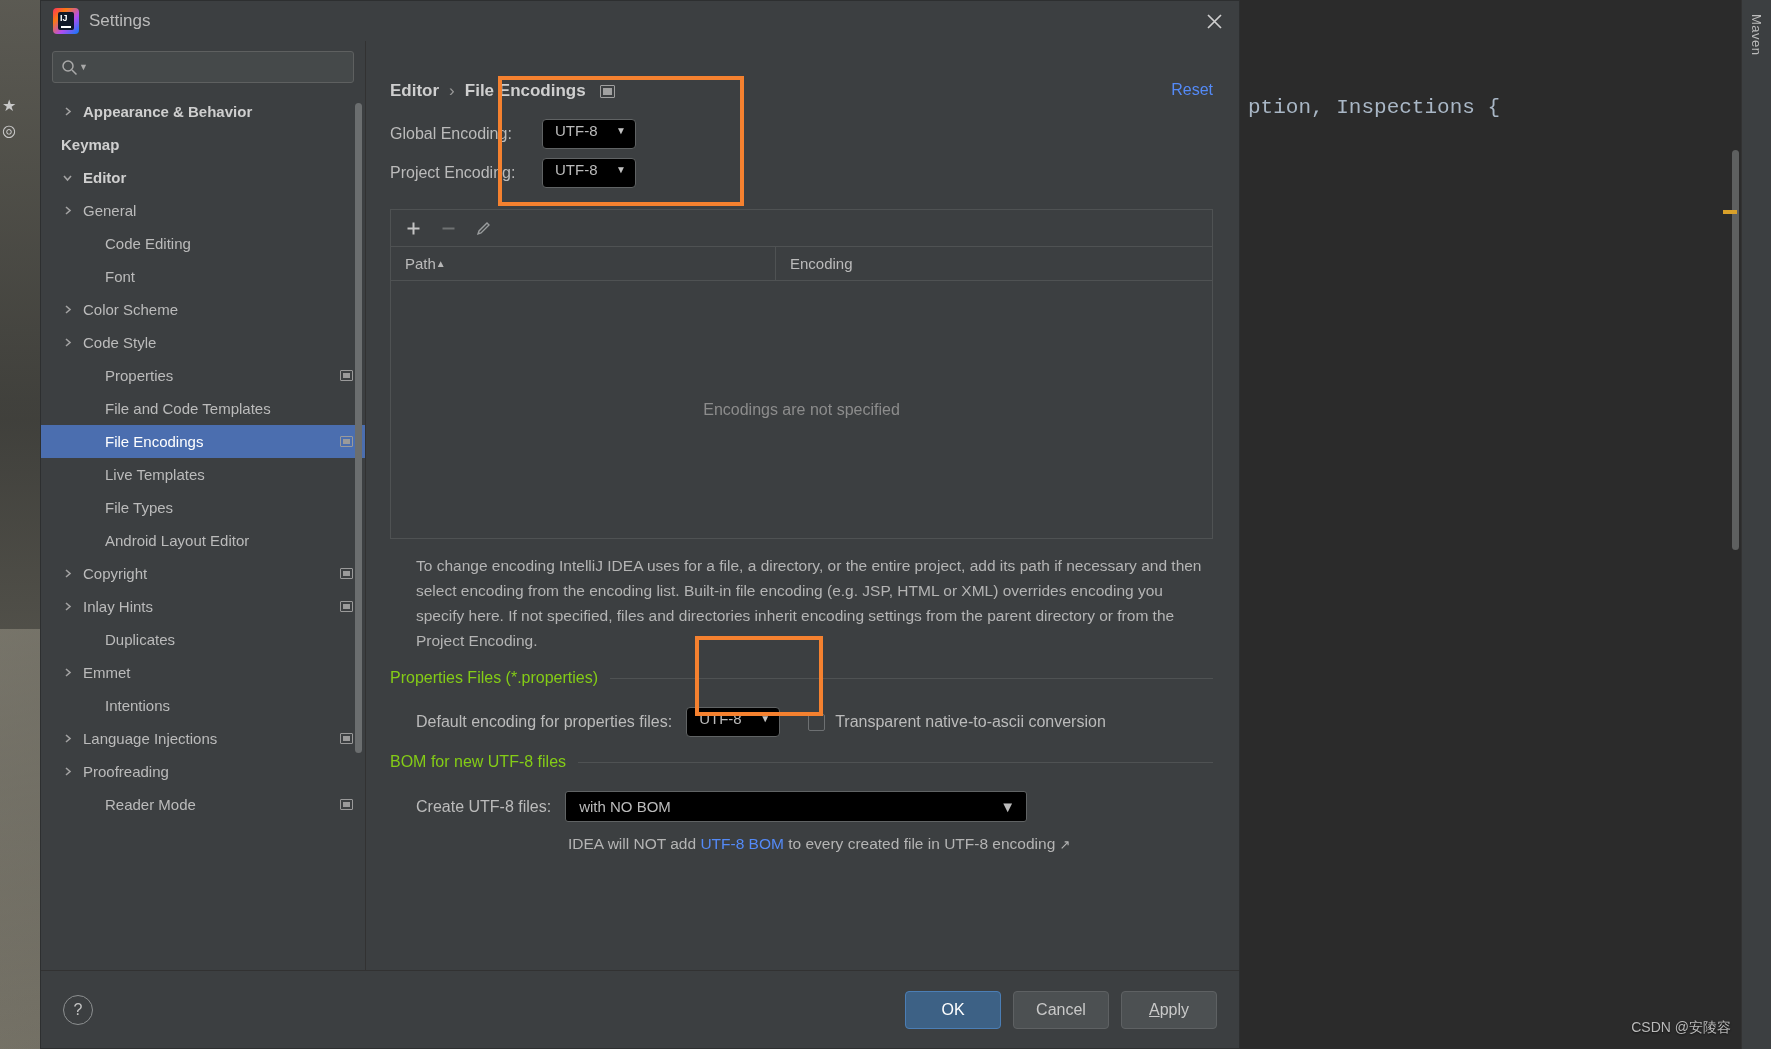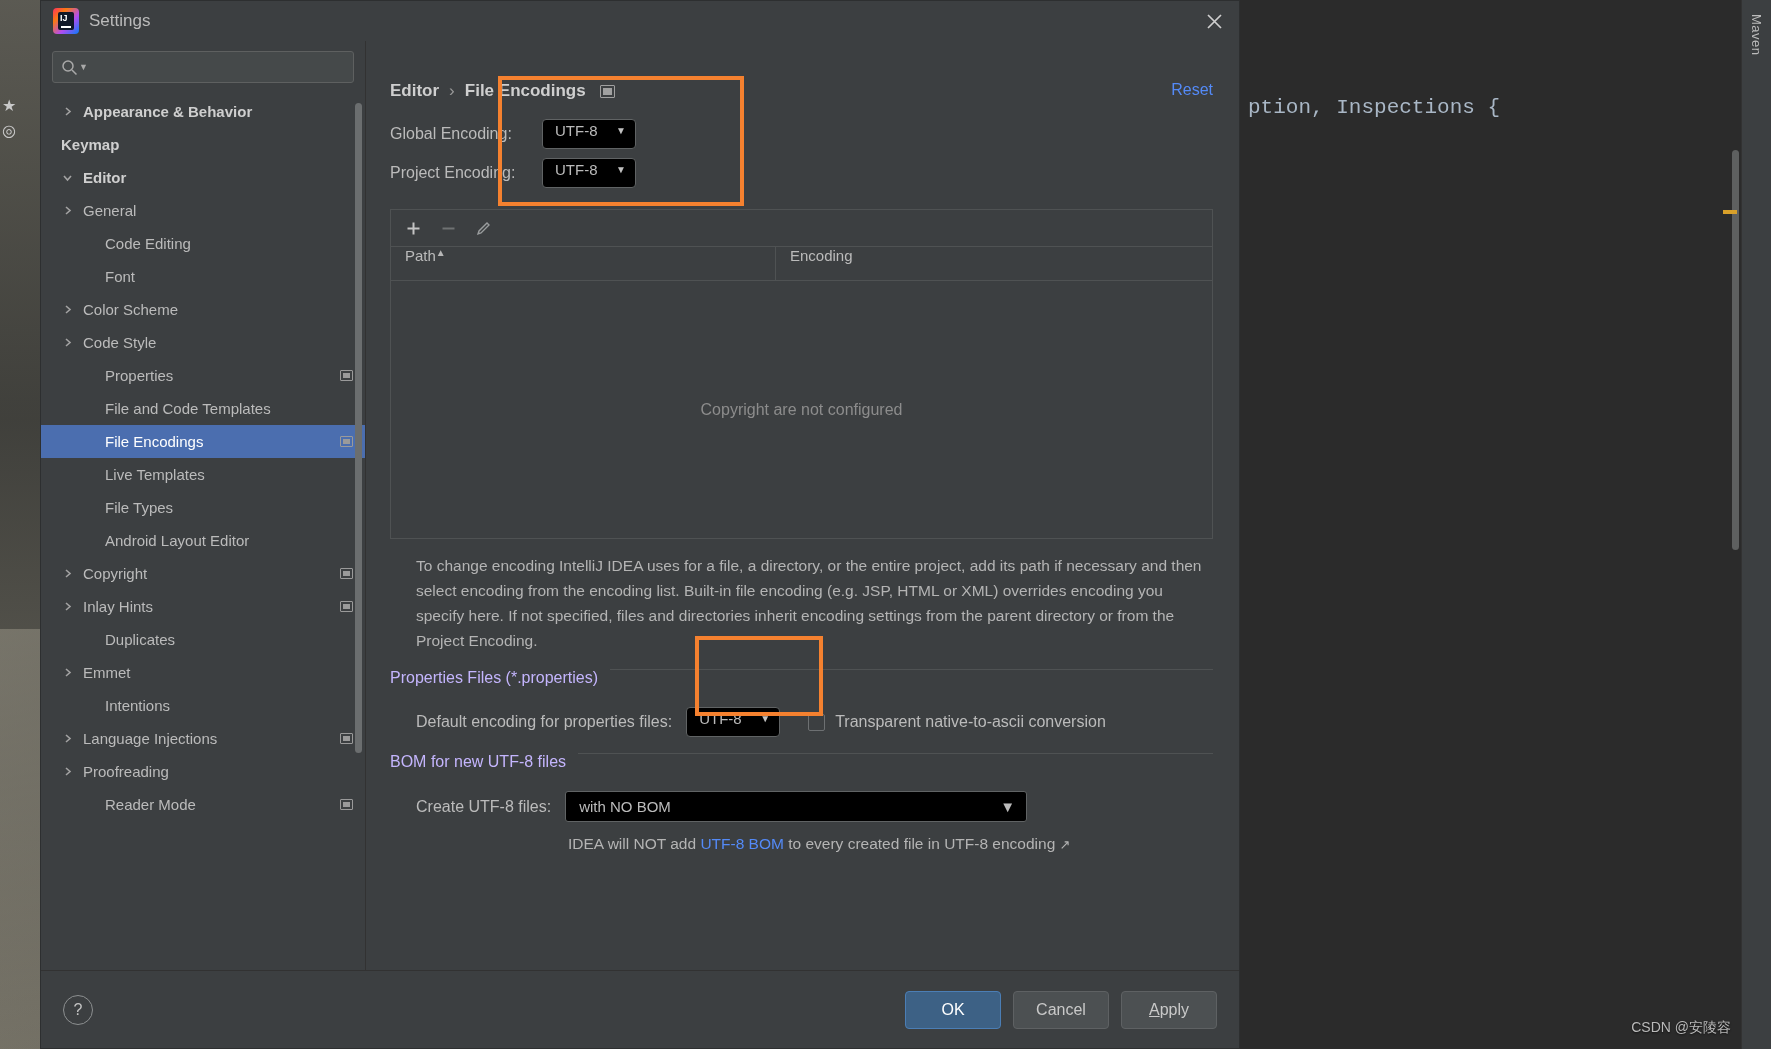--- a/index.html
+++ b/index.html
@@ -213,36 +213,36 @@
   .tbl-toolbar {
     height: 37px; display: flex; align-items: center; gap: 18px;
     padding: 0 14px; border-bottom: 1px solid #4f5253;
   }
   .tb-btn { color: #c4c4c4; cursor: pointer; display: flex; align-items: center; }
   .tb-btn.disabled { color: #6f7273; cursor: default; }
   .tbl-head {
     height: 34px; display: flex; align-items: center;
     border-bottom: 1px solid #4f5253; font-size: 15px; color: #bbbbbb;
   }
-  .th { padding: 0 14px; display: flex; gap: 0; height: 100%; }
+  .th { padding: 0 14px; display: flex; align-items: center; gap: 0; height: 100%; }
   .th.path { width: 385px; border-right: 1px solid #4f5253; }
   .sort-caret { font-size: 10px; color: #b7b7b7; }
   .tbl-empty {
     flex: 1 1 auto; display: flex; align-items: center; justify-content: center;
     color: #8c8c8c; font-size: 16px;
   }
 
   .desc {
     margin-top: 14px; font-size: 15.5px; line-height: 25px; color: #b4b4b4;
     padding-left: 26px; padding-right: 10px;
   }
 
   .section { margin-top: 16px; }
   .section-title-row {
-    display: flex; align-items: flex-start; gap: 12px; color: #c4b5fd; font-size: 16px;
+    display: flex; align-items: center; gap: 12px; color: #84cc16; font-size: 16px;
   }
   .section-title-row .rule {
     flex: 1 1 auto; height: 1px; background: #4f5253;
   }
   .prop-row {
     display: flex; align-items: center; margin-top: 20px; padding-left: 26px; gap: 14px;
   }
   .prop-label { font-size: 16px; color: #bbbbbb; }
   .checkbox-wrap { display: flex; align-items: center; gap: 10px; margin-left: 14px; cursor: pointer; }
   .cbox {
@@ -536,21 +536,21 @@
           </div>
           <div class="tbl-head">
             <div class="th path">
               <span>Path</span>
               <span class="sort-caret">▲</span>
             </div>
             <div class="th">
               <span>Encoding</span>
             </div>
           </div>
-          <div class="tbl-empty">Copyright are not configured</div>
+          <div class="tbl-empty">Encodings are not specified</div>
         </div>
 
         <div class="desc">To change encoding IntelliJ IDEA uses for a file, a directory, or the entire project, add its path if necessary and then select encoding from the encoding list. Built-in file encoding (e.g. JSP, HTML or XML) overrides encoding you specify here. If not specified, files and directories inherit encoding settings from the parent directory or from the Project Encoding.</div>
 
         <div class="section">
           <div class="section-title-row">
             <span>Properties Files (*.properties)</span>
             <span class="rule"></span>
           </div>
           <div class="prop-row">

